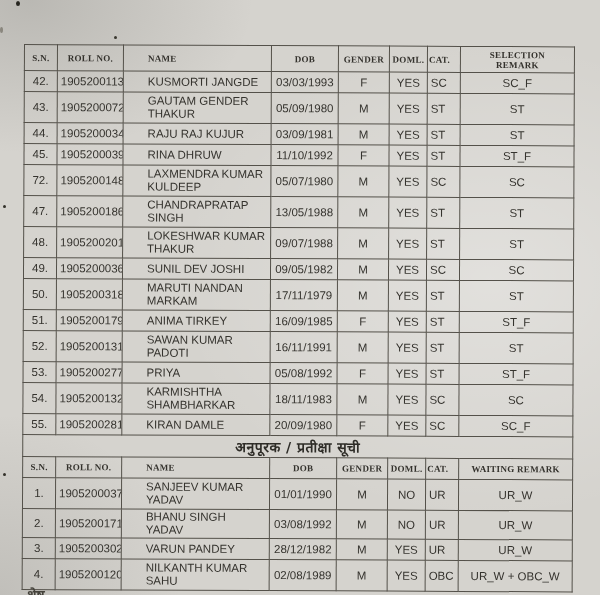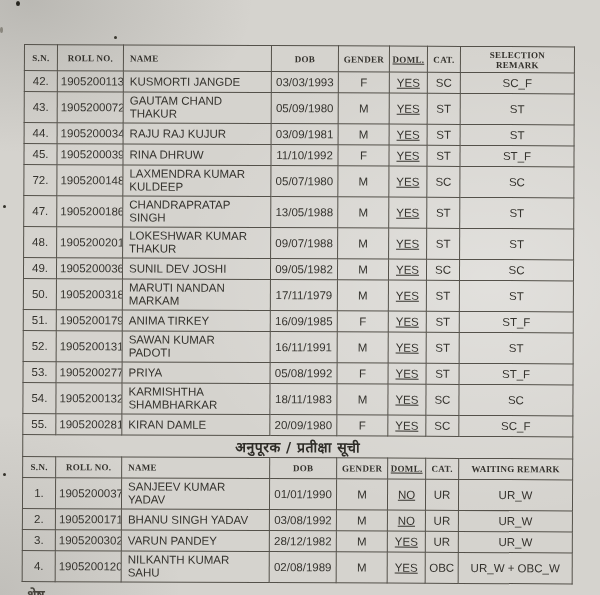--- a/index.html
+++ b/index.html
@@ -44,25 +44,25 @@
     white-space: pre-line;
     padding: 1px 3px;
     color: #35332e;
   }
   #selection-table thead tr { height: 26px; }
   #waiting-table thead tr { height: 21px; }
   tr.single { height: 21px; }
   tr.tall { height: 31px; }
   .c0 { width: 33px;  text-align: center; border-radius: 8px; }
   .c1 { width: 66px;  text-align: center; }
-  .c2 { width: 148px; text-align: left; padding-left: 6px; }
+  .c2 { width: 148px; text-align: left; padding-left: 24px; }
   .c3 { width: 67px;  text-align: center; margin-left: 32px; }
   .c4 { width: 51px;  text-align: center; margin-left: 48px; }
-  .c5 { width: 38px;  text-align: center; text-decoration: underline; }
-  .c6 { width: 33px;  text-align: center; margin-top: 36px; }
+  .c5 { width: 38px;  text-align: center; }
+  .c6 { width: 33px;  text-align: left; margin-top: 36px; }
   .c7 { text-align: center; margin-top: 8px; }
   .section-title {
     width: 551px;
     height: 21px;
     border-left: 1px solid #54514a;
     border-right: 1px solid #54514a;
     display: flex;
     align-items: center;
     justify-content: center;
     font-family: "DejaVu Sans", sans-serif;
@@ -119,21 +119,21 @@
             <td class="c2">KUSMORTI JANGDE</td>
             <td class="c3">03/03/1993</td>
             <td class="c4">F</td>
             <td class="c5">YES</td>
             <td class="c6">SC</td>
             <td class="c7">SC_F</td>
           </tr>
           <tr class="tall">
             <td class="c0">43.</td>
             <td class="c1">1905200072</td>
-            <td class="c2">GAUTAM CHAND
+            <td class="c2">GAUTAM GENDER
 THAKUR</td>
             <td class="c3">05/09/1980</td>
             <td class="c4">M</td>
             <td class="c5">YES</td>
             <td class="c6">ST</td>
             <td class="c7">ST</td>
           </tr>
           <tr class="single">
             <td class="c0">44.</td>
             <td class="c1">1905200034</td>

